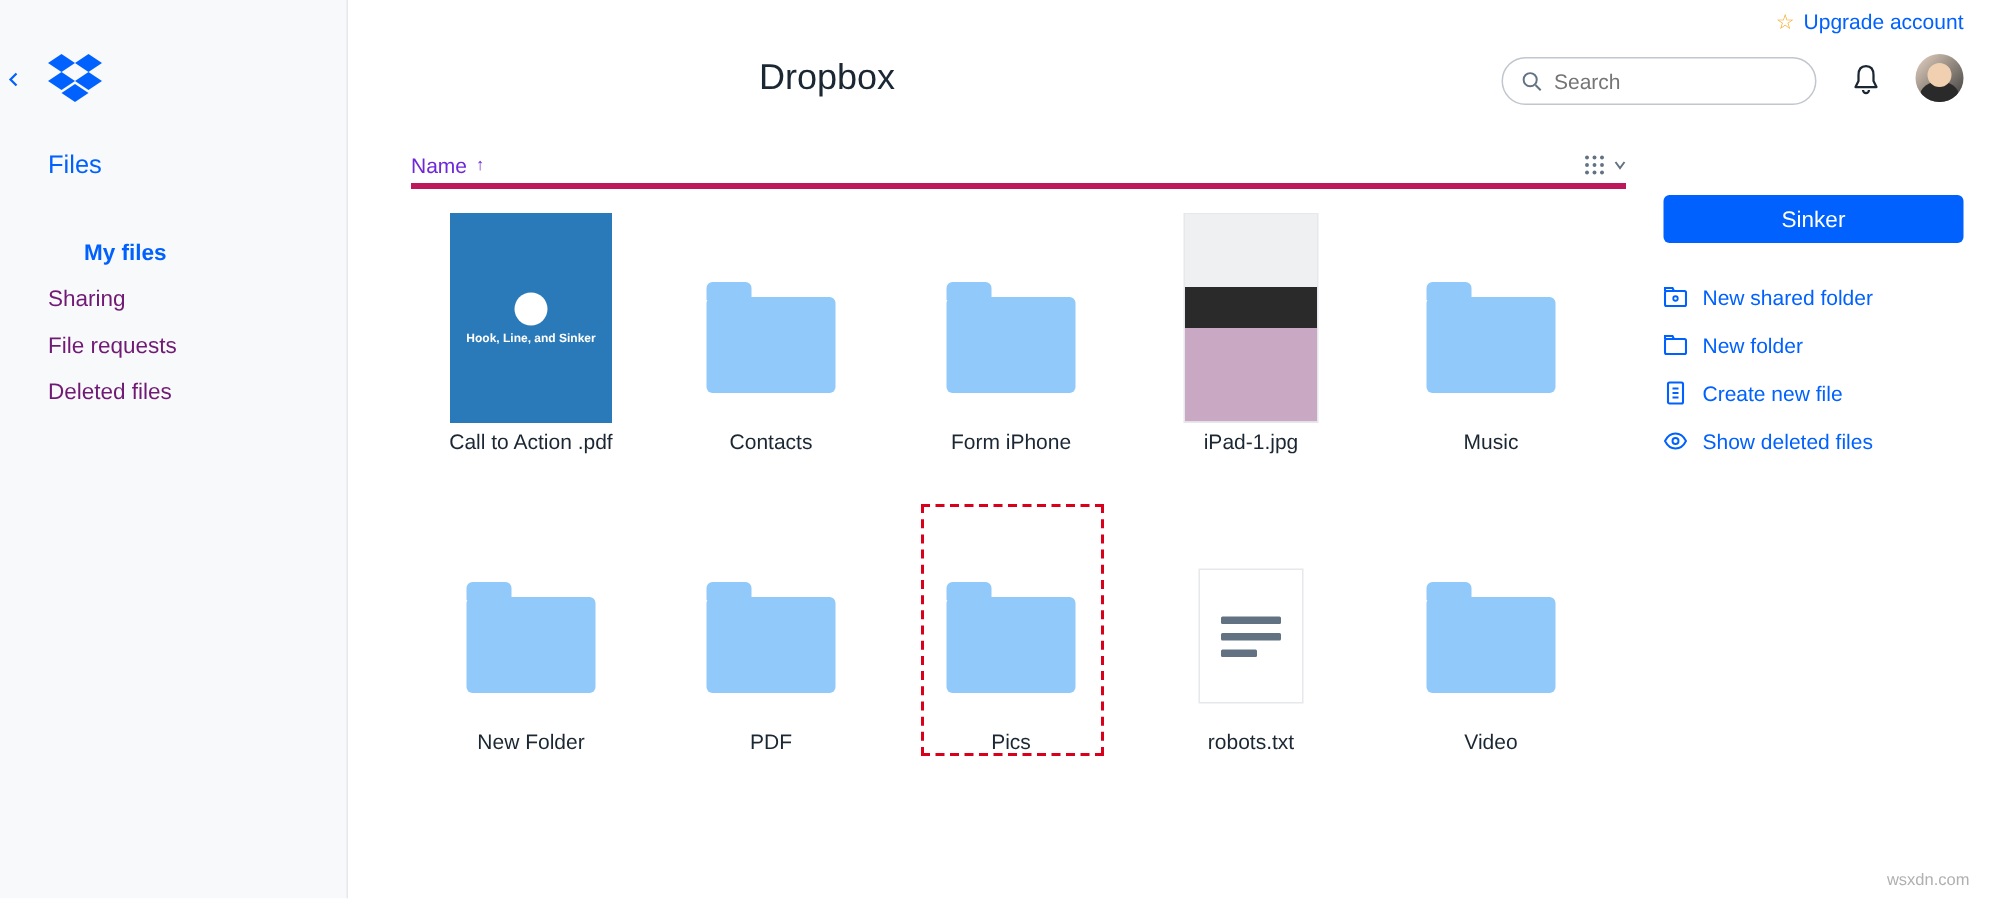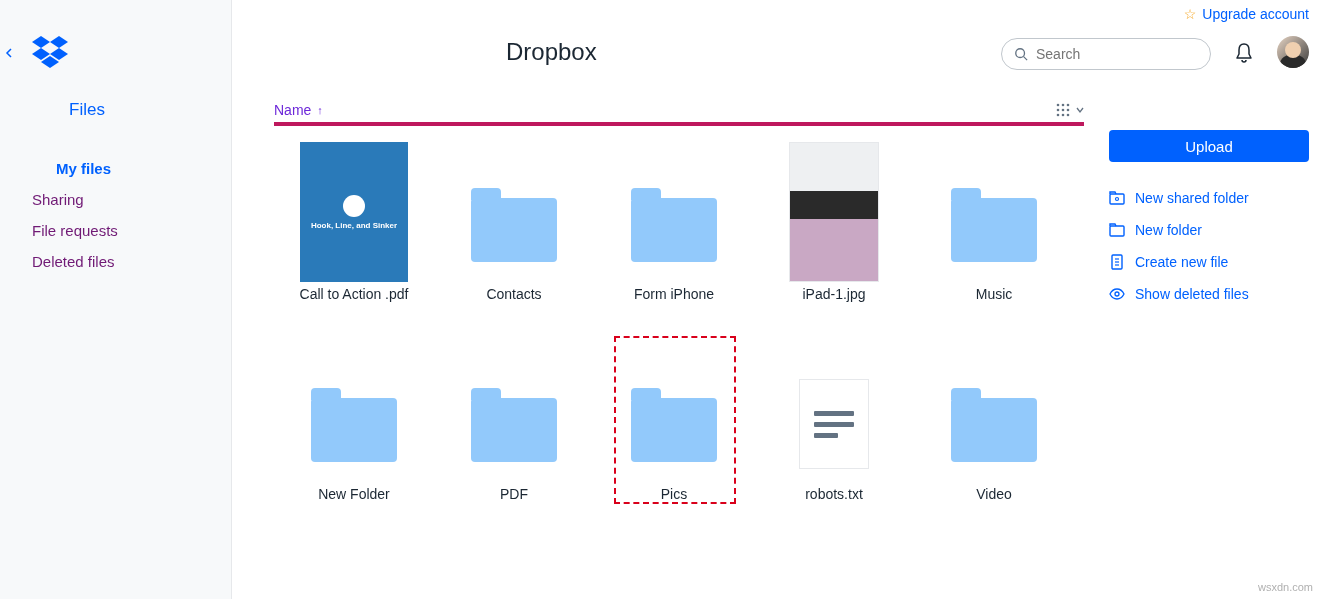--- a/index.html
+++ b/index.html
@@ -1,21 +1,21 @@
 <!DOCTYPE html>
 <html><head>
   <meta charset="utf-8">
   <style>
     * { margin: 0; padding: 0; box-sizing: border-box; }
     body { font-family: -apple-system, BlinkMacSystemFont, "Segoe UI", Helvetica, Arial, sans-serif; background: #fff; color: #1b2733; width: 1333px; height: 599px; overflow: hidden; position: relative; }
     
     .sidebar { position: absolute; left: 0; top: 0; width: 232px; height: 100%; background: #f7f9fa; border-right: 1px solid #e6e8eb; }
     .sidebar-collapse { position: absolute; left: 0; top: 44px; width: 18px; height: 18px; display: flex; align-items: center; justify-content: center; color: #0061fe; font-size: 12px; }
     .logo { position: absolute; left: 32px; top: 36px; width: 36px; height: 32px; }
-    .sidebar-section-label { position: absolute; left: 32px; top: 100px; font-size: 17px; color: #0061fe; font-weight: 400; margin-left: 37px; }
+    .sidebar-section-label { position: absolute; left: 32px; top: 100px; font-size: 17px; color: #0061fe; font-weight: 400; }
     .sidebar-nav { position: absolute; left: 32px; top: 160px; display: flex; flex-direction: column; gap: 14px; }
     .sidebar-item { font-size: 15px; color: #701a75; cursor: pointer; }
     .sidebar-item.active { color: #0061fe; font-weight: 600; margin-left: 24px; }
     
     .topbar { position: absolute; left: 232px; right: 0; top: 0; height: 80px; }
     .upgrade { position: absolute; right: 24px; top: 6px; display: flex; align-items: center; gap: 6px; color: #0061fe; font-size: 14px; cursor: pointer; }
     .upgrade-star { color: #f5a623; font-size: 14px; }
     .page-title { position: absolute; left: 274px; top: 38px; font-size: 24px; font-weight: 500; color: #1b2733; }
     .searchbox { position: absolute; right: 122px; top: 38px; width: 210px; height: 32px; border: 1px solid #c1c7cd; border-radius: 16px; display: flex; align-items: center; padding: 0 12px; gap: 8px; color: #637282; }
     .searchbox svg { width: 14px; height: 14px; flex: 0 0 auto; }
@@ -187,21 +187,21 @@
     </div>
     <div class="cell">
       <div class="thumb">
         <div class="folder-shape"></div>
       </div>
       <div class="file-label">Video</div>
     </div>
   </div>
 
 <div class="right-panel">
-  <button class="upload-btn">Upload</button>
+  <button class="upload-btn">Sinker</button>
   <div class="action-link">
     <svg viewBox="0 0 16 16">
         <rect x="1" y="4" width="14" height="10" rx="1" stroke="#0061fe" stroke-width="1.4" fill="none"></rect>
         <path d="M1 4 L1 2 L6 2 L7 4" stroke="#0061fe" stroke-width="1.4" fill="none"></path>
         <circle cx="8" cy="9" r="1.5" stroke="#0061fe" stroke-width="1.2" fill="none"></circle>
       </svg>
     <span>New shared folder</span>
   </div>
   <div class="action-link">
     <svg viewBox="0 0 16 16">

